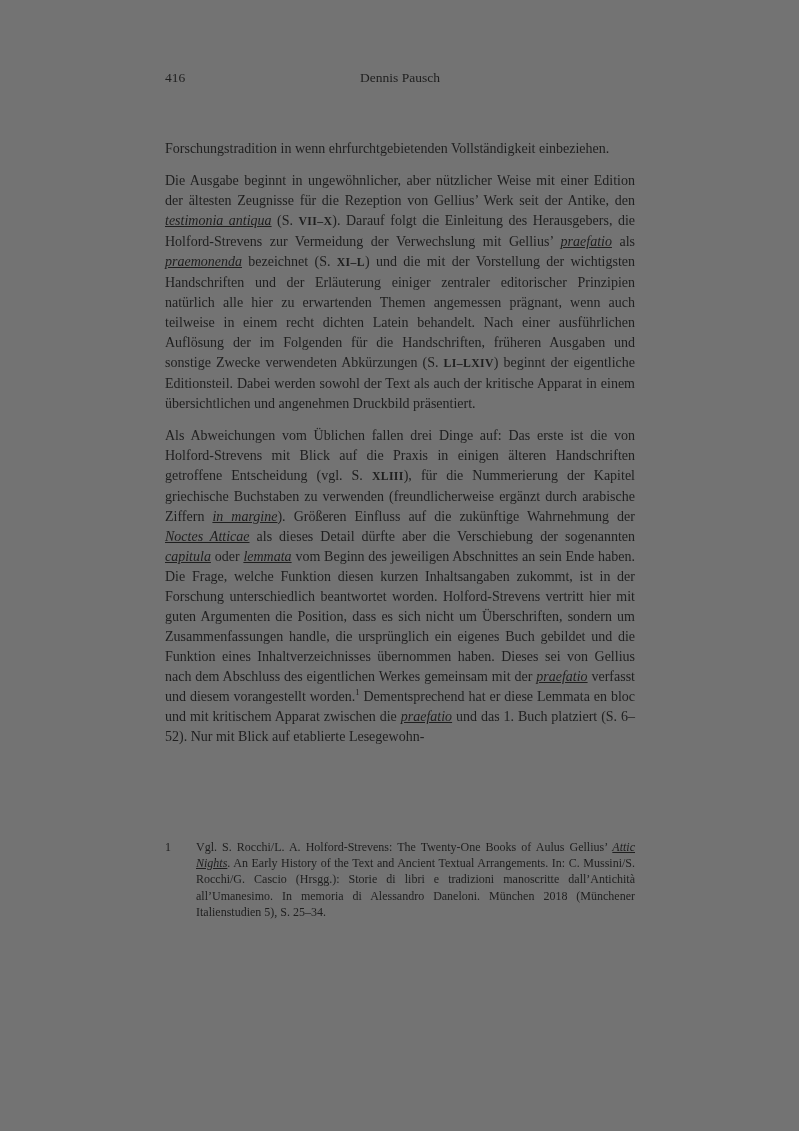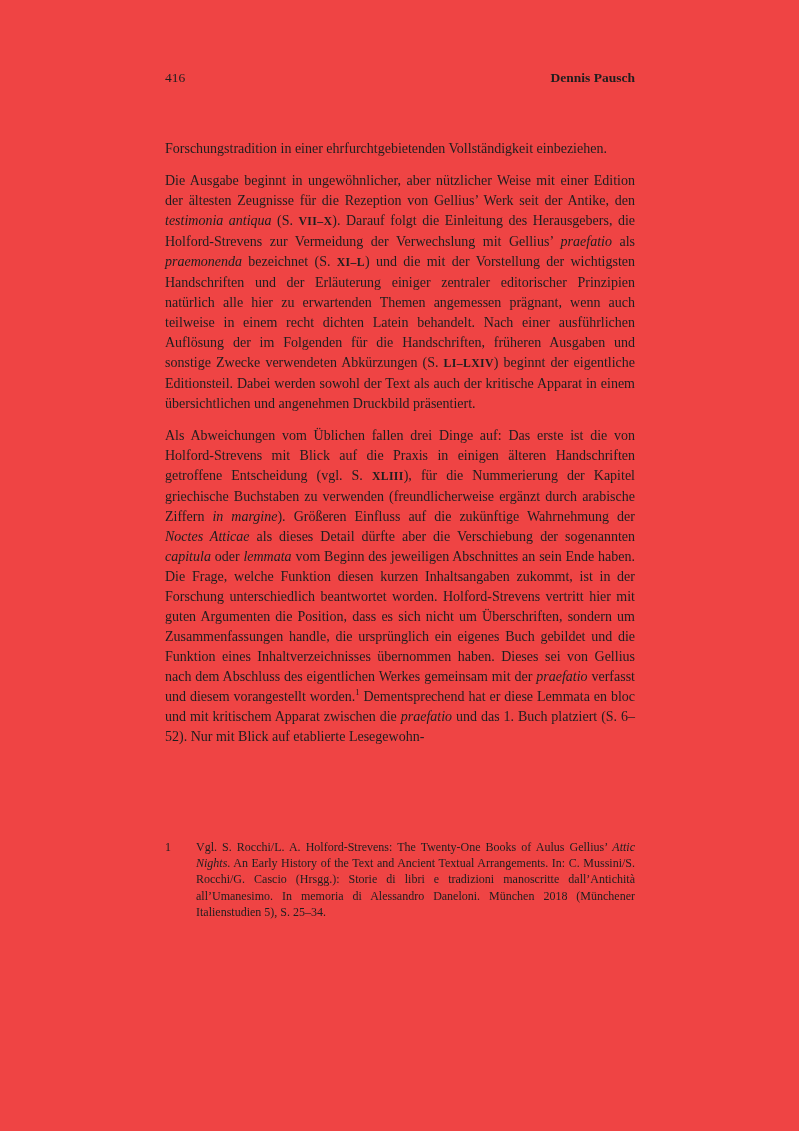--- a/index.html
+++ b/index.html
@@ -11,57 +11,57 @@
     width: 799px;
     height: 1131px;
     font-family: "Liberation Serif", "DejaVu Serif", serif;
     color: #1e1e1e;
     -webkit-font-smoothing: antialiased;
   }
   .page {
     position: relative;
     width: 799px;
     height: 1131px;
-    background: #ef4444;
+    background: #737373;
     overflow: hidden;
   }
   .running-header {
     position: absolute;
     top: 69px;
     left: 165px;
     width: 470px;
     font-size: 13.5px;
     line-height: 18px;
   }
   .page-number {
     position: absolute;
     left: 0;
     top: 0;
   }
   .header-title {
     display: block;
-    text-align: right;
-    font-weight: bold;
+    text-align: center;
   }
   .body-text {
     position: absolute;
     top: 139px;
     left: 165px;
     width: 470px;
     font-size: 14px;
     line-height: 20px;
     text-align: justify;
     -webkit-hyphens: auto;
     hyphens: auto;
   }
   .para {
     margin: 0 0 12px 0;
   }
   .run-italic {
     font-style: italic;
+    text-decoration: underline;
   }
   .run-smallcaps {
     font-size: 0.84em;
     letter-spacing: 0.03em;
     font-weight: bold;
   }
   sup {
     font-size: 0.62em;
     line-height: 0;
     vertical-align: super;
@@ -91,21 +91,21 @@
 <body>
 
 <div class="page">
 
   <header class="running-header">
     <span class="page-number">416</span>
     <span class="header-title">Dennis Pausch</span>
   </header>
 
   <main class="body-text">
-      <p class="para"><span>Forschungstradition in einer ehrfurchtgebietenden Vollständigkeit einbeziehen.</span></p>
+      <p class="para"><span>Forschungstradition in wenn ehrfurchtgebietenden Vollständigkeit einbeziehen.</span></p>
       <p class="para"><span>Die Ausgabe beginnt in ungewöhnlicher, aber nützlicher Weise mit einer Edition der ältesten Zeugnisse für die Rezeption von Gellius’ Werk seit der Antike, den </span><span class="run-italic">testimonia antiqua</span><span> (S. </span><span class="run-smallcaps">VII–X</span><span>). Darauf folgt die Einleitung des Herausgebers, die Holford-Strevens zur Vermeidung der Verwechslung mit Gellius’ </span><span class="run-italic">praefatio</span><span> als </span><span class="run-italic">praemonenda</span><span> bezeichnet (S. </span><span class="run-smallcaps">XI–L</span><span>) und die mit der Vorstellung der wichtigsten Handschriften und der Erläuterung einiger zentraler editorischer Prinzipien natürlich alle hier zu erwartenden Themen angemessen prägnant, wenn auch teilweise in einem recht dichten Latein behandelt. Nach einer ausführlichen Auflösung der im Folgenden für die Handschriften, früheren Ausgaben und sonstige Zwecke verwendeten Abkürzungen (S. </span><span class="run-smallcaps">LI–LXIV</span><span>) beginnt der eigentliche Editionsteil. Dabei werden sowohl der Text als auch der kritische Apparat in einem übersichtlichen und angenehmen Druckbild präsentiert.</span></p>
       <p class="para"><span>Als Abweichungen vom Üblichen fallen drei Dinge auf: Das erste ist die von Holford-Strevens mit Blick auf die Praxis in einigen älteren Handschriften getroffene Entscheidung (vgl. S. </span><span class="run-smallcaps">XLIII</span><span>), für die Nummerierung der Kapitel griechische Buchstaben zu verwenden (freundlicherweise ergänzt durch arabische Ziffern </span><span class="run-italic">in margine</span><span>). Größeren Einfluss auf die zukünftige Wahrnehmung der </span><span class="run-italic">Noctes Atticae</span><span> als dieses Detail dürfte aber die Verschiebung der sogenannten </span><span class="run-italic">capitula</span><span> oder </span><span class="run-italic">lemmata</span><span> vom Beginn des jeweiligen Abschnittes an sein Ende haben. Die Frage, welche Funktion diesen kurzen Inhaltsangaben zukommt, ist in der Forschung unterschiedlich beantwortet worden. Holford-Strevens vertritt hier mit guten Argumenten die Position, dass es sich nicht um Überschriften, sondern um Zusammenfassungen handle, die ursprünglich ein eigenes Buch gebildet und die Funktion eines Inhaltverzeichnisses übernommen haben. Dieses sei von Gellius nach dem Abschluss des eigentlichen Werkes gemeinsam mit der </span><span class="run-italic">praefatio</span><span> verfasst und diesem vorangestellt worden.</span><sup>1</sup><span> Dementsprechend hat er diese Lemmata en bloc und mit kritischem Apparat zwischen die </span><span class="run-italic">praefatio</span><span> und das 1. Buch platziert (S. 6–52). Nur mit Blick auf etablierte Lesegewohn-</span></p>
     </main>
 
   <section class="footnotes">
       <div class="footnote"><span class="fn-number">1</span><span class="fn-text"><span>Vgl. S. Rocchi/L. A. Holford-Strevens: The Twenty-One Books of Aulus Gellius’ </span><span class="run-italic">Attic Nights</span><span>. An Early History of the Text and Ancient Textual Arrangements. In: C. Mussini/S. Rocchi/G. Cascio (Hrsgg.): Storie di libri e tradizioni manoscritte dall’Antichità all’Umanesimo. In memoria di Alessandro Daneloni. München 2018 (Münchener Italienstudien 5), S. 25–34.</span></span></div>
     </section>
 
 </div>
 

